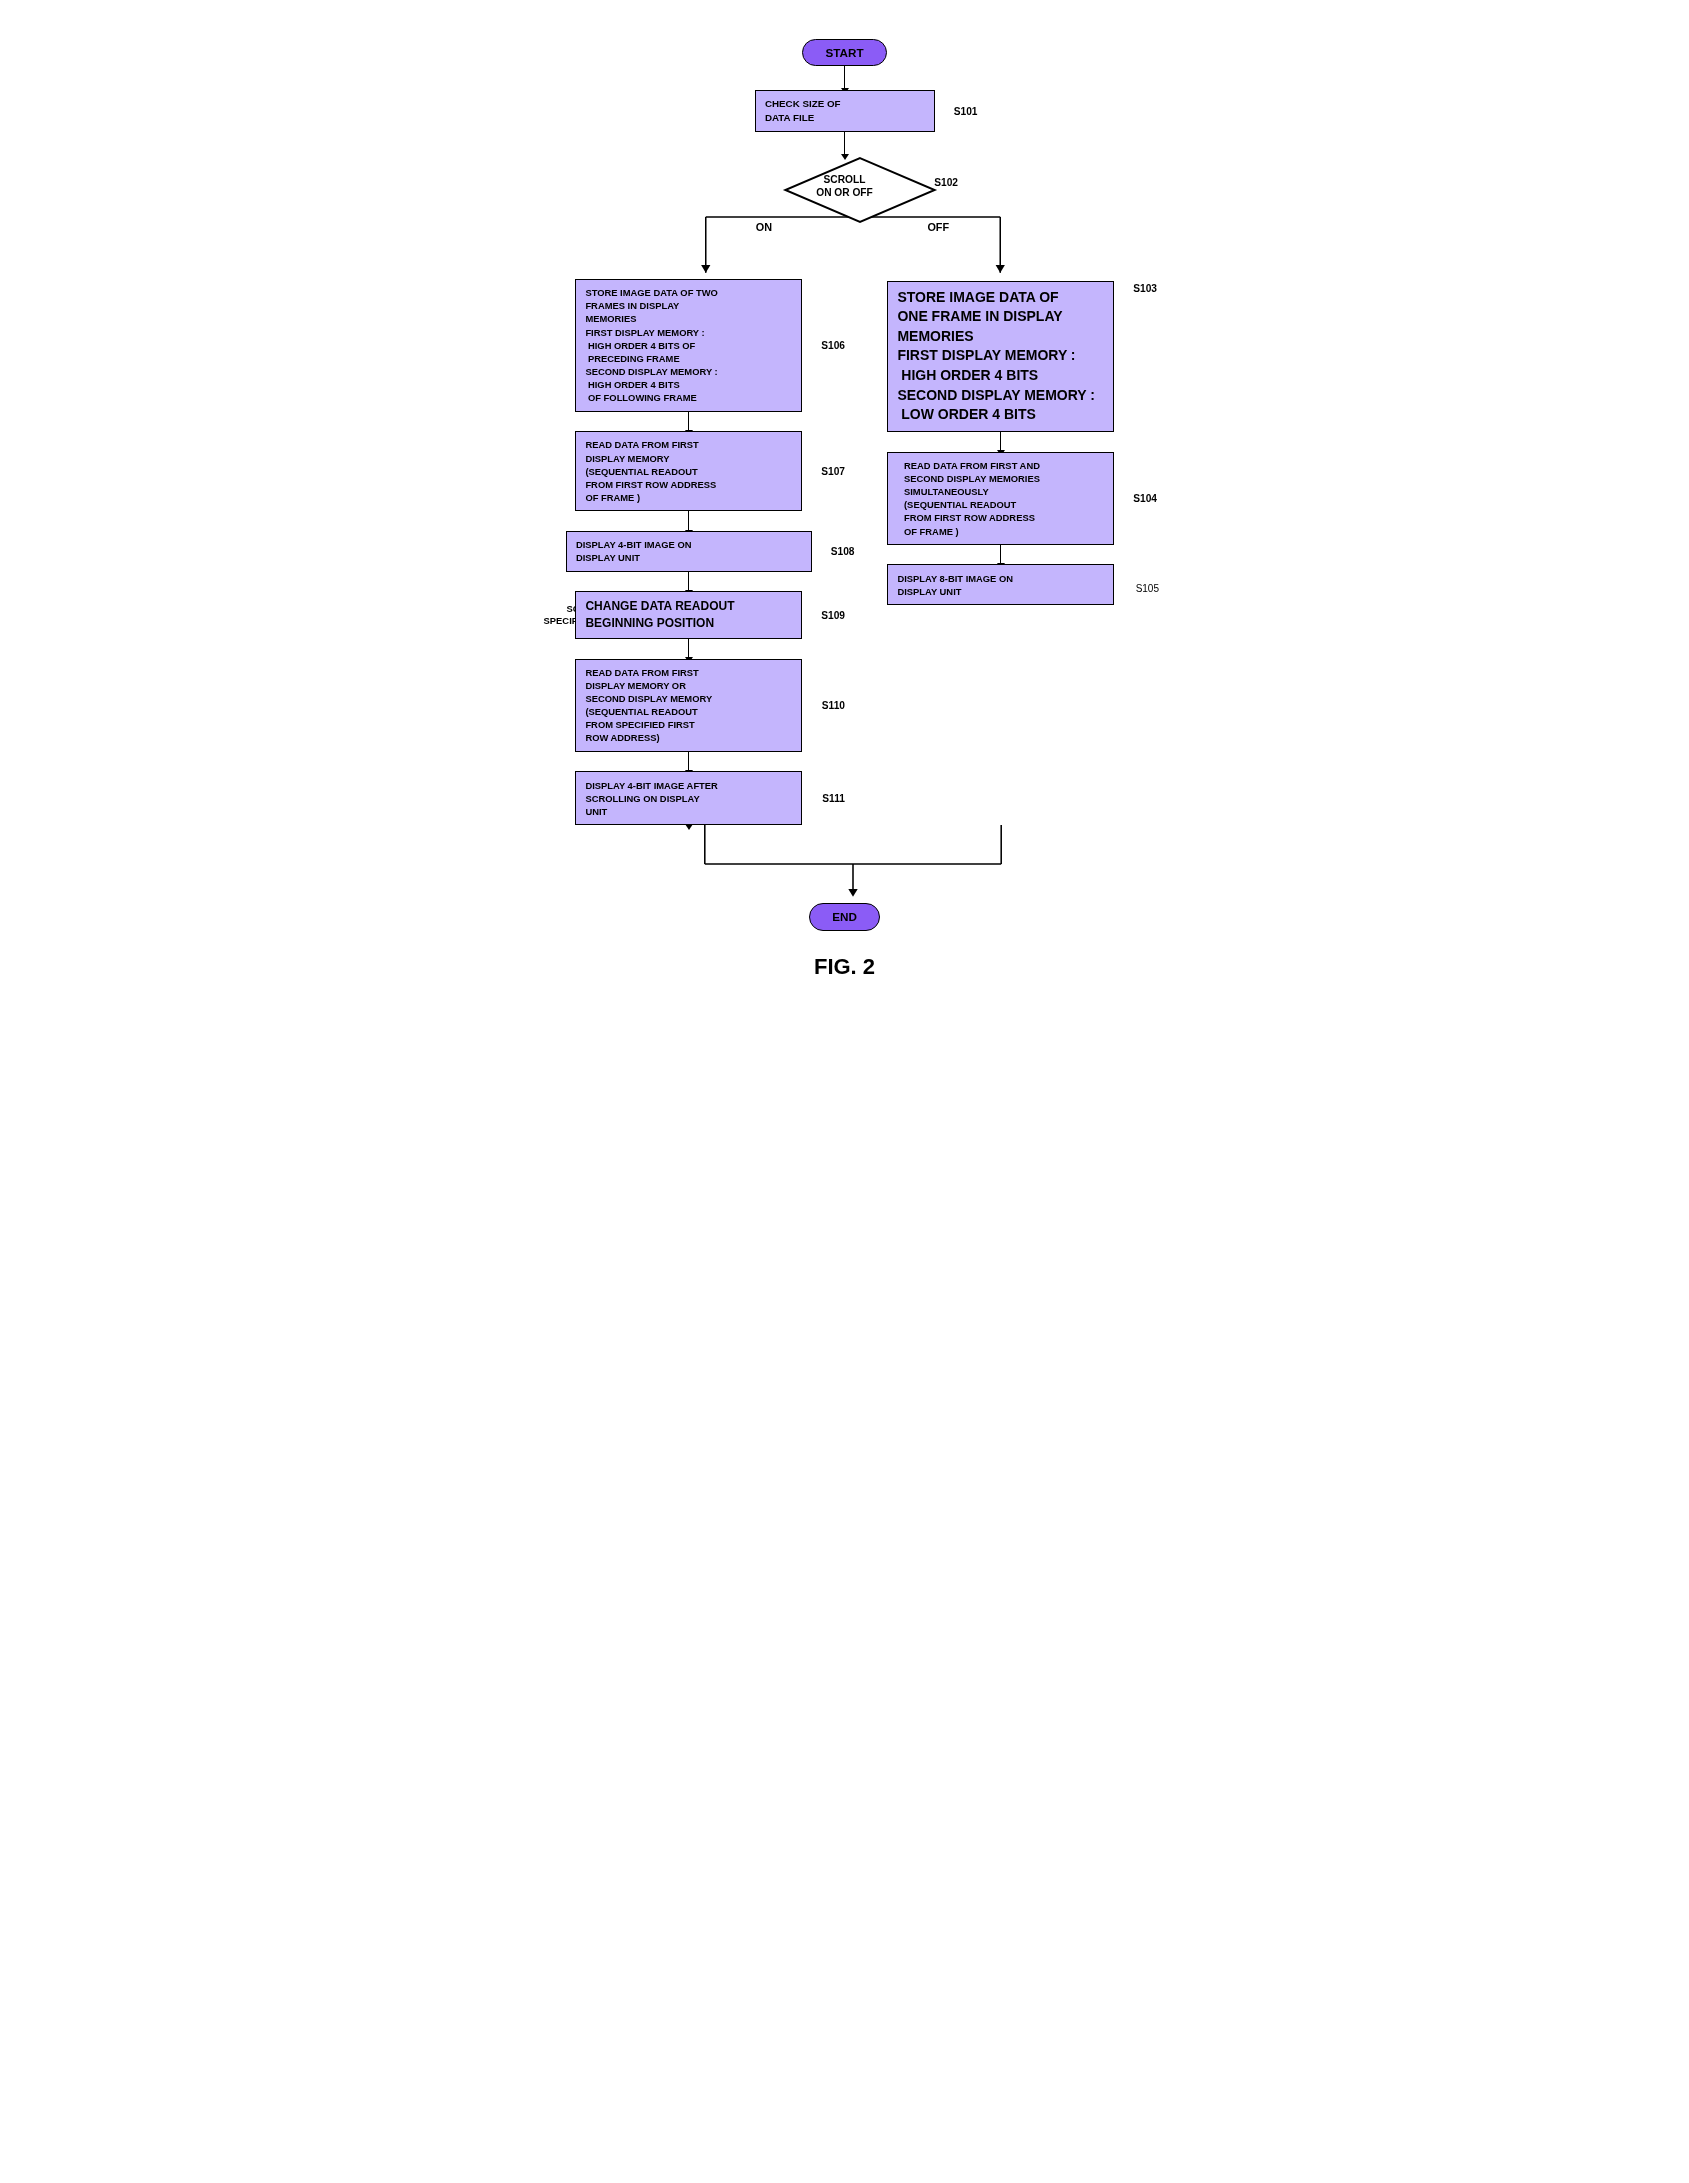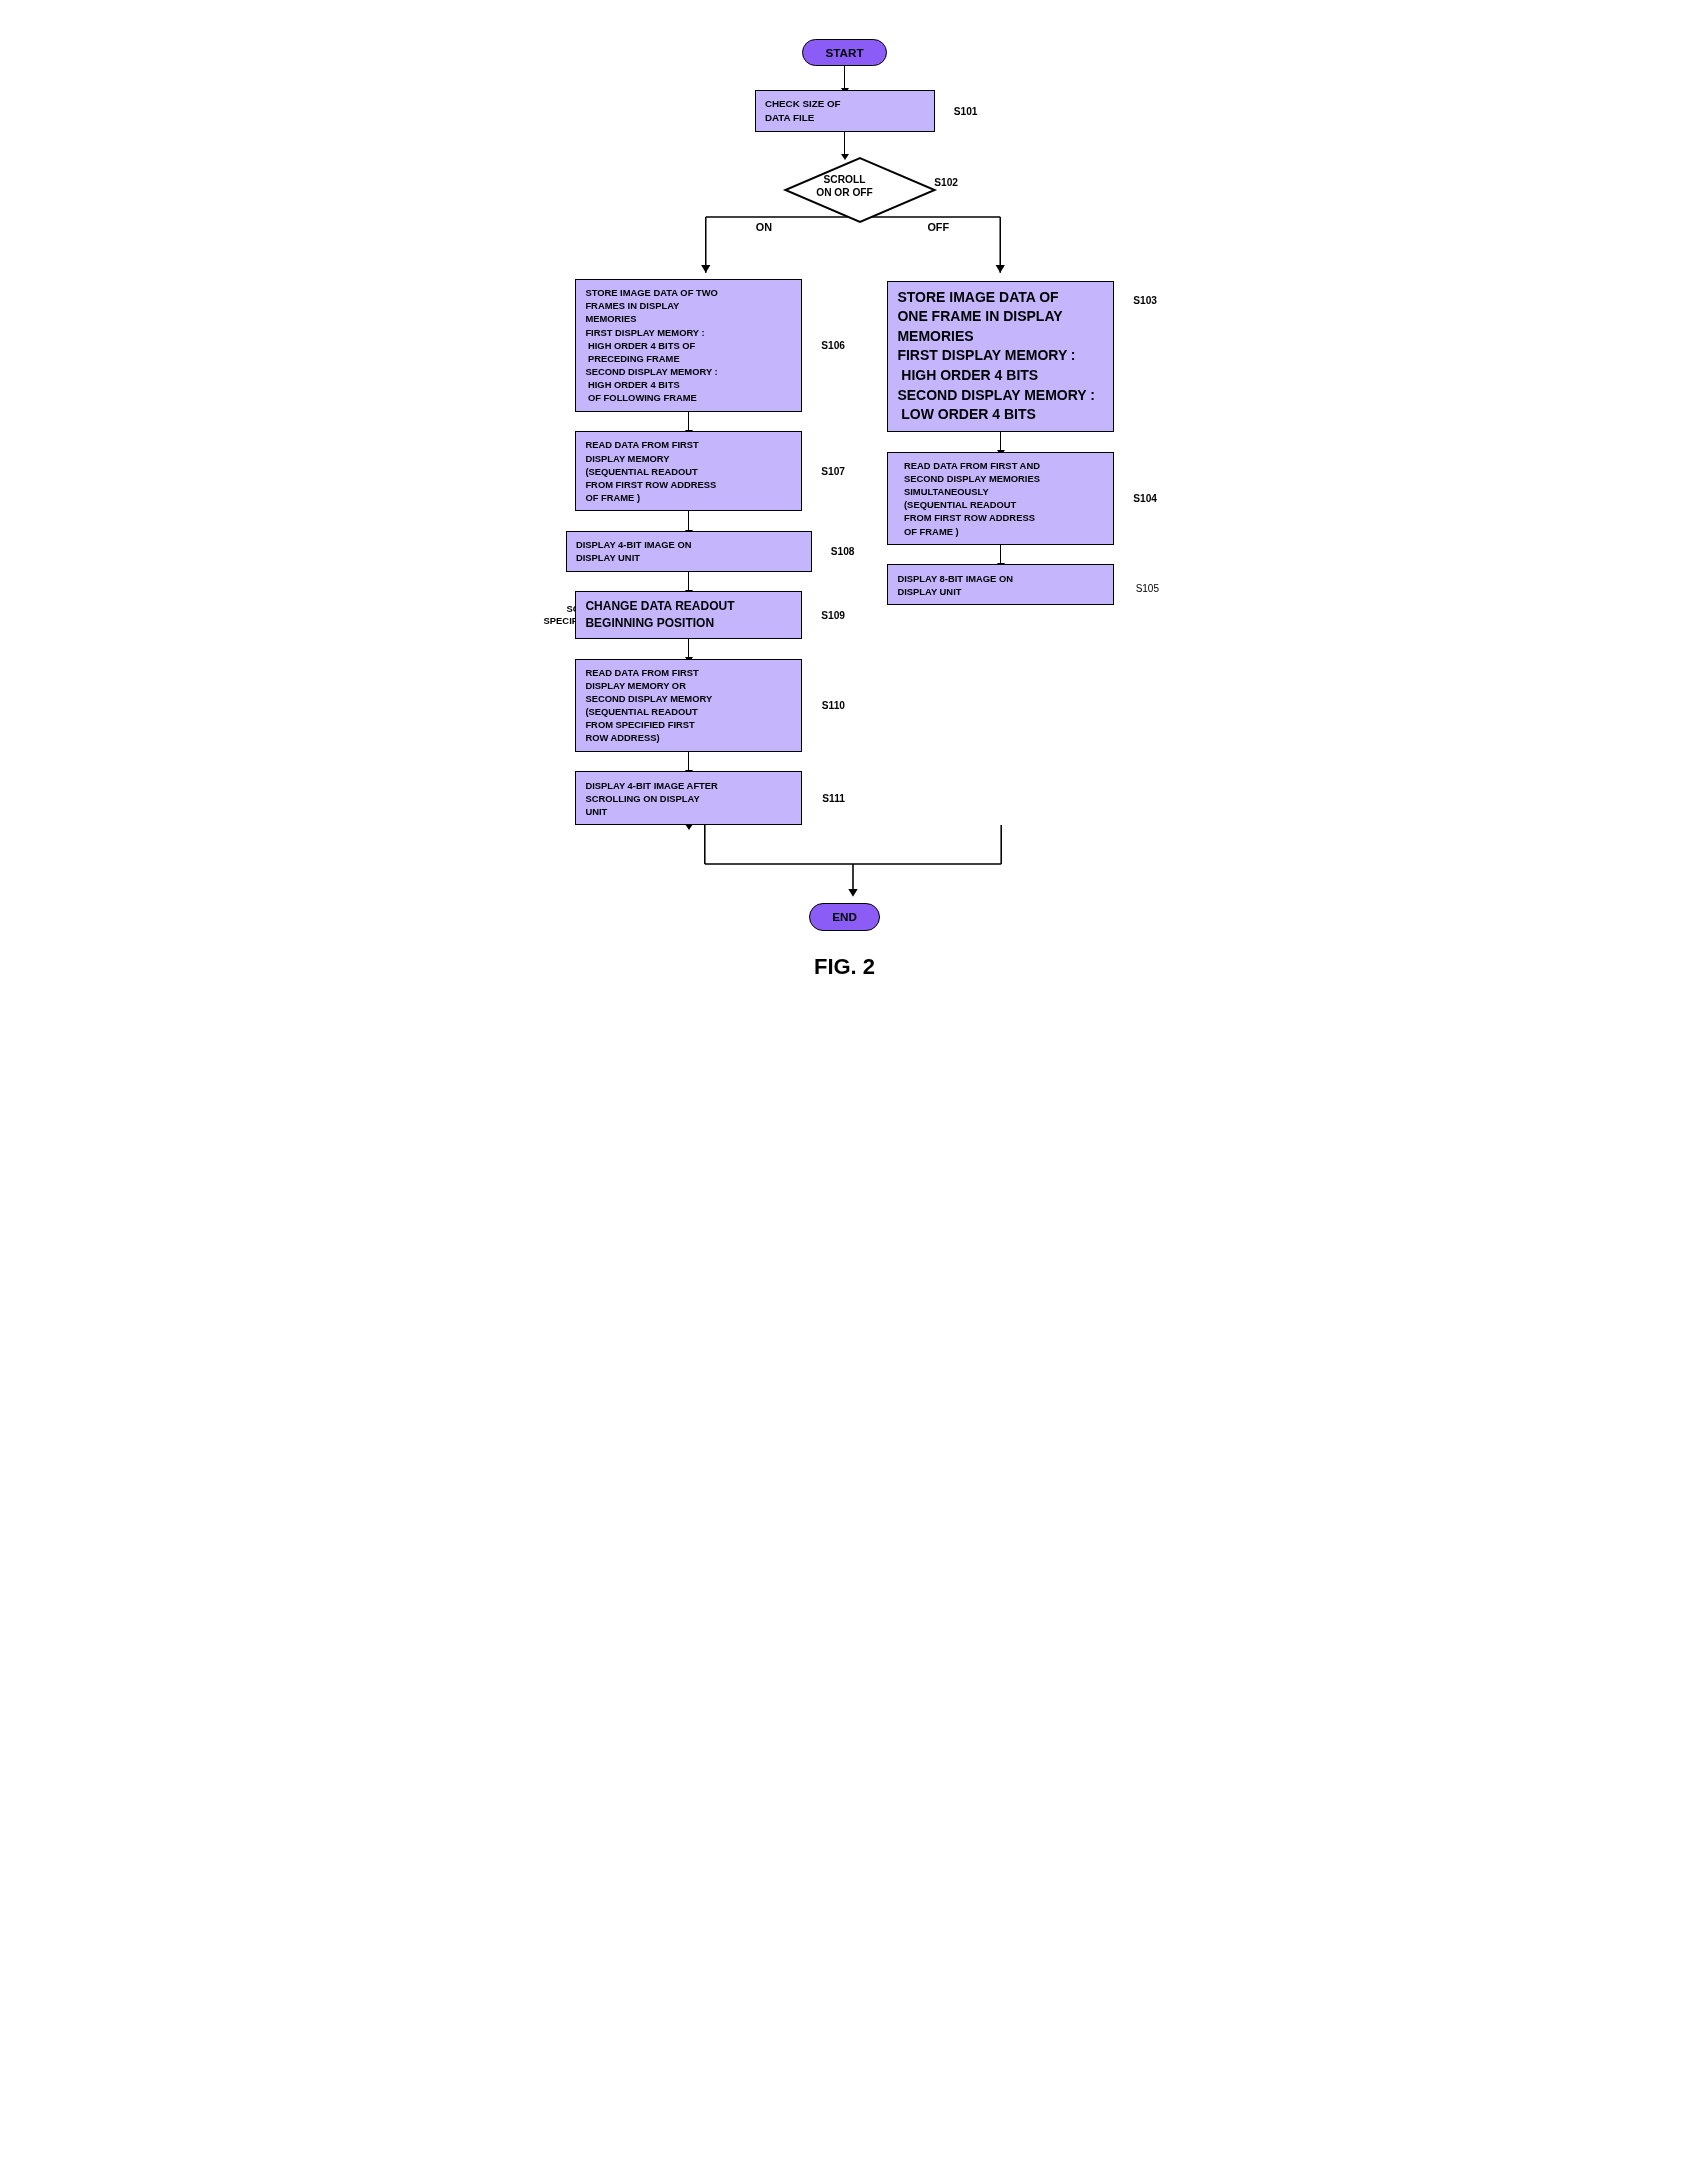--- a/index.html
+++ b/index.html
@@ -265,21 +265,21 @@
         </div>
 
         <div class="arrow-down" style="height:0px; margin-bottom:0;"></div>
 
       </div>
 
       <div class="col-right" style="width:289px; align-items:center; padding-top:0;">
 
         <div style="width:100%;display:flex;align-items:center;justify-content:center;margin-bottom:1.6px;">
           <div style="width:227px;position:relative;">
-            <span style="position:absolute;right:-43px;top:16px;font-size:10.2px;font-weight:bold;margin-left:48px;">S103</span>
+            <span style="position:absolute;right:-43px;top:4px;font-size:10.2px;font-weight:bold;margin-left:48px;">S103</span>
           </div>
         </div>
 
         <div class="with-label-row">
           <div class="box-wrapper">
             <div class="shape-process" style="width:227px; font-size:14px;">
               STORE IMAGE DATA OF<br>
               ONE FRAME IN DISPLAY<br>
               MEMORIES<br>
               FIRST DISPLAY MEMORY :<br>

